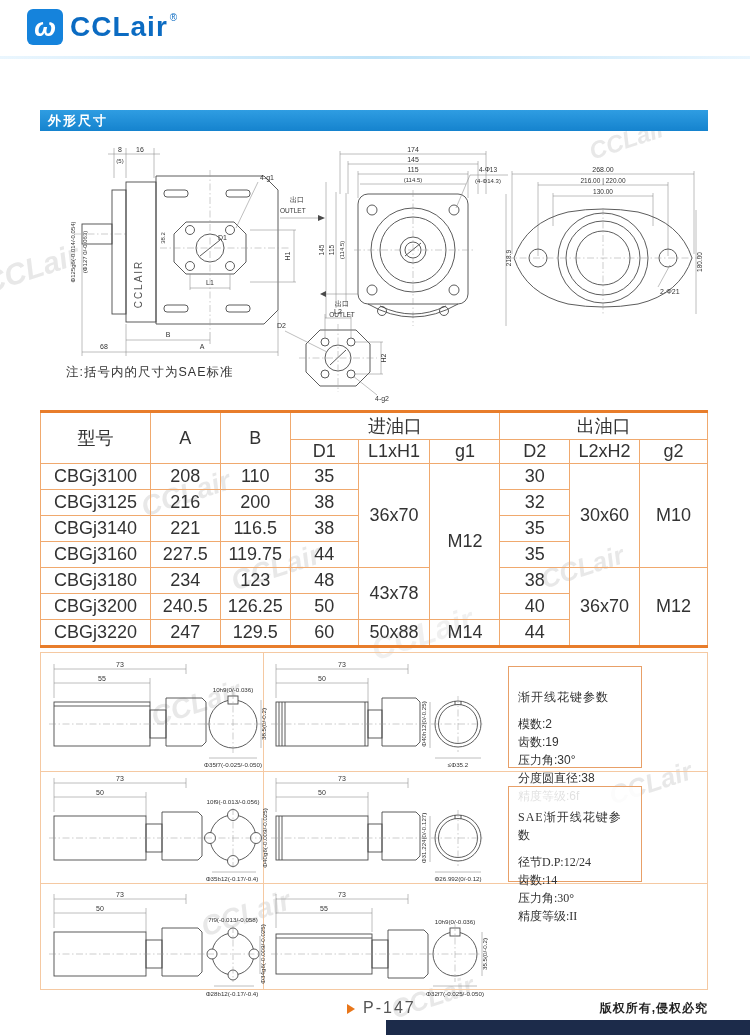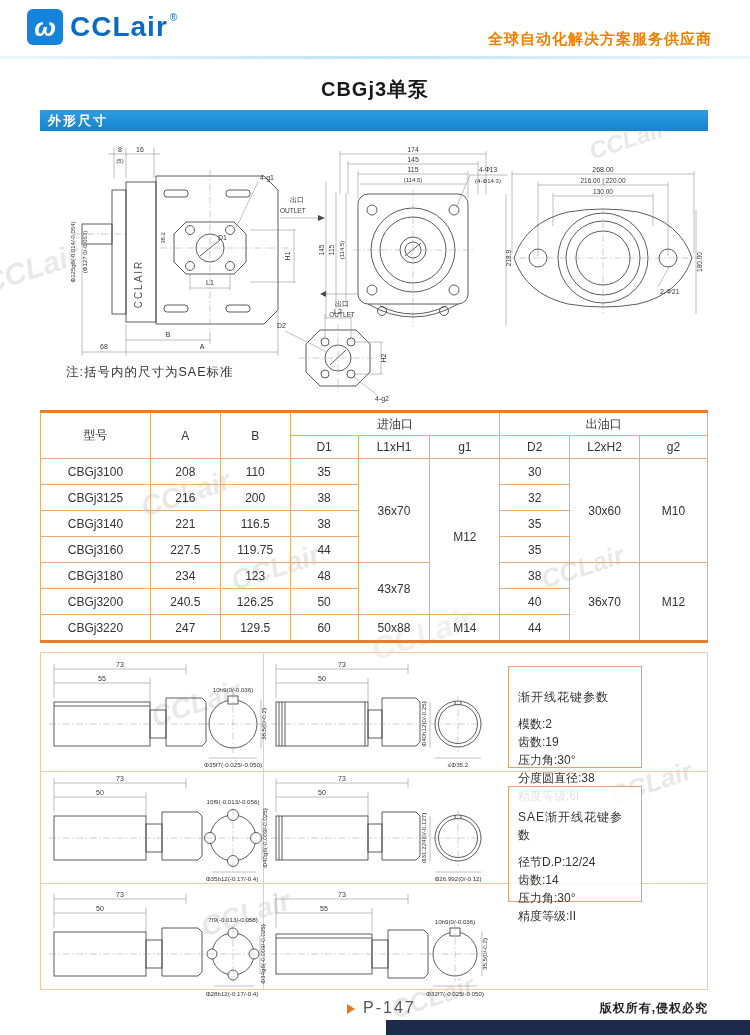--- a/index.html
+++ b/index.html
@@ -22,21 +22,21 @@
   .note{position:absolute;left:66px;top:364px;font-size:12.5px;color:#333;letter-spacing:1px;}
   
   .tsvg{position:absolute;}
   .tsvg .s{stroke:#4a4a4a;stroke-width:.9;fill:none;}
   .tsvg .sf{stroke:#4a4a4a;stroke-width:.9;fill:#fff;}
   .tsvg .d{stroke:#8a8a8a;stroke-width:.55;fill:none;}
   .tsvg .c{stroke:#9a9a9a;stroke-width:.5;fill:none;stroke-dasharray:7 2.5 1.5 2.5;}
   .tsvg text{font-size:7px;fill:#333;font-family:"Liberation Sans",sans-serif;}
   
   .spec-table{position:absolute;left:40px;top:410px;width:668px;border-collapse:collapse;
-              font-size:12px;color:#333;border-top:3px solid #E87D2B;border-bottom:3px solid #E87D2B;}
+              font-size:18px;color:#333;border-top:3px solid #E87D2B;border-bottom:3px solid #E87D2B;}
   .spec-table th,.spec-table td{border:1px solid #F0A96E;text-align:center;font-weight:normal;
               height:23px;padding:1px 2px;background:transparent;}
   .spec-table th{height:20px;}
   
   .shaft-grid{position:absolute;left:40px;top:652px;width:668px;height:338px;border:1px solid #F5C9A2;box-sizing:border-box;}
   .vdiv{position:absolute;background:#F5C9A2;}
   .pbox{position:absolute;border:1px solid #E8A068;background:rgba(255,255,255,.85);
         padding:21px 9px;font-size:12px;color:#333;line-height:1.5;box-sizing:border-box;}
   .pbox .pt{margin-bottom:9px;letter-spacing:1px;}
   
@@ -63,24 +63,22 @@
   <div class="wm" style="left:390px;top:982px;font-size:26px;">CCLair</div>
 
   <div class="logo">
     <svg width="38" height="38" viewBox="0 0 38 38">
       <rect x="1" y="1" width="36" height="36" rx="6" fill="#1583DC"></rect>
       <text x="19" y="28" text-anchor="middle" style="font-size:26px;fill:#fff;font-weight:bold;font-style:italic;">ω</text>
     </svg>
     <span class="logo-brand">CCLair</span>
     <span class="logo-reg">®</span>
   </div>
-  <div class="tagline">全球自动化解决方案服务供应商</div>
   <div class="header-line"></div>
 
-  <div class="page-title">CBGj3单泵</div>
   <div class="banner" style="top:110px;">外形尺寸</div>
 
   <svg class="tsvg" style="left:68px;top:142px;" width="260" height="220" viewBox="0 0 260 220">
     <line class="d" x1="46" y1="6" x2="46" y2="36"></line>
       <line class="d" x1="58" y1="6" x2="58" y2="36"></line>
       <line class="d" x1="86" y1="6" x2="86" y2="36"></line>
     <line class="d" x1="40" y1="12" x2="92" y2="12"></line>
     <text x="52" y="10" text-anchor="middle">8</text>
     <text x="72" y="10" text-anchor="middle">16</text>
     <text x="52" y="21" text-anchor="middle" style="font-size:6px">(5)</text>
@@ -439,21 +437,21 @@
     <line class="s" x1="187" y1="43" x2="187" y2="47"></line>
       <line class="s" x1="193" y1="43" x2="193" y2="47"></line>
     <line class="c" x1="190" y1="38" x2="190" y2="94"></line>
       <line class="c" x1="163" y1="66" x2="217" y2="66"></line>
     <line class="d" x1="162" y1="44" x2="162" y2="90"></line>
     <text transform="rotate(-90 158 66)" x="158" y="66" text-anchor="middle" style="font-size:6.2px">Φ31.224(0/-0.127)</text>
     <line class="d" x1="167" y1="100" x2="213" y2="100"></line>
     <text x="190" y="109" text-anchor="middle" style="font-size:6.2px">Φ26.992(0/-0.12)</text>
   </svg>
 
-  <div class="pbox" style="left:508px;top:786px;width:134px;height:116px;">
+  <div class="pbox" style="left:508px;top:786px;width:134px;height:96px;font-family:Liberation Serif, serif;">
     <div class="pt">SAE渐开线花键参数</div>
     <div>径节D.P:12/24</div>
     <div>齿数:14</div>
     <div>压力角:30°</div>
     <div>精度等级:II</div>
   </div>
 
   <svg class="tsvg" style="left:46px;top:888px;" width="225" height="112" viewBox="0 0 225 112">
     <line class="d" x1="8" y1="6" x2="8" y2="40"></line>
       <line class="d" x1="140" y1="6" x2="140" y2="16"></line>

